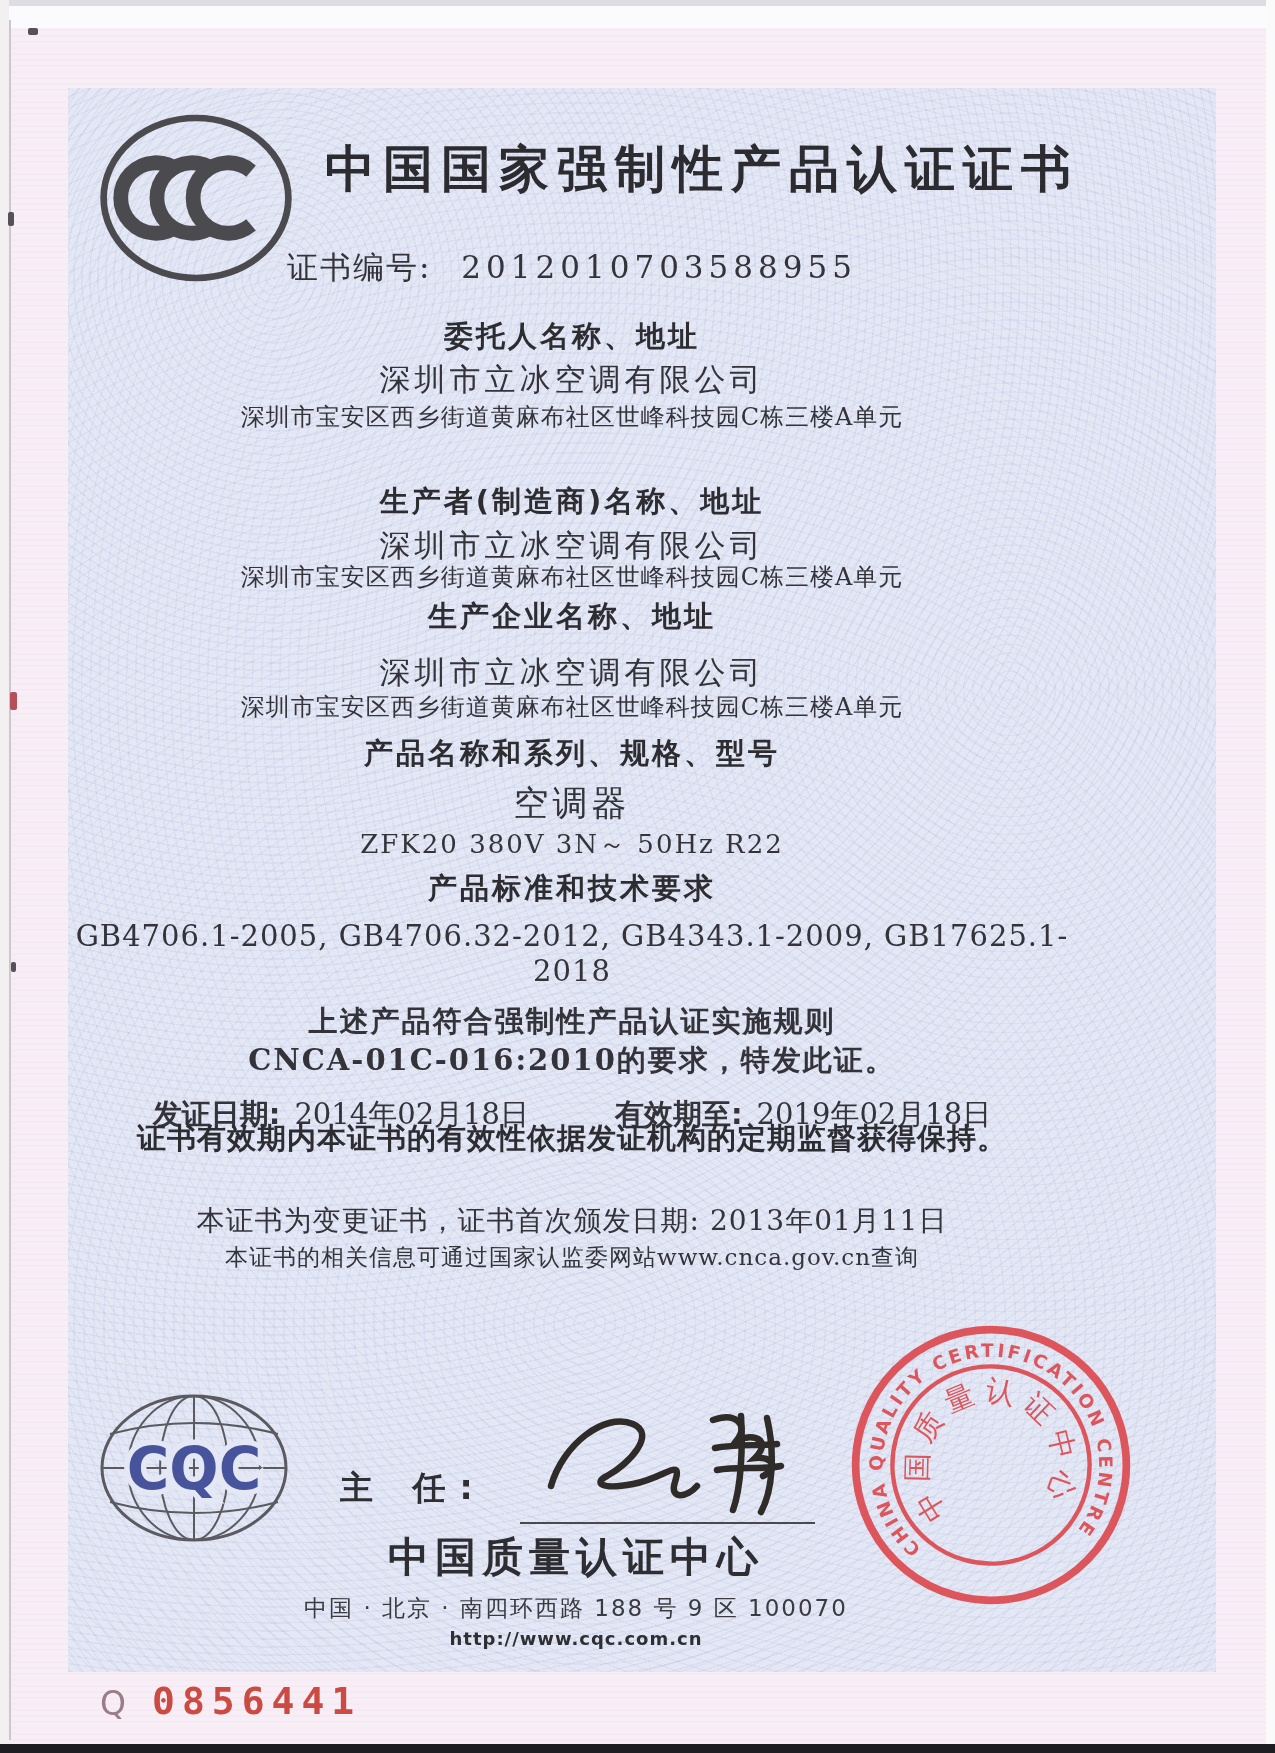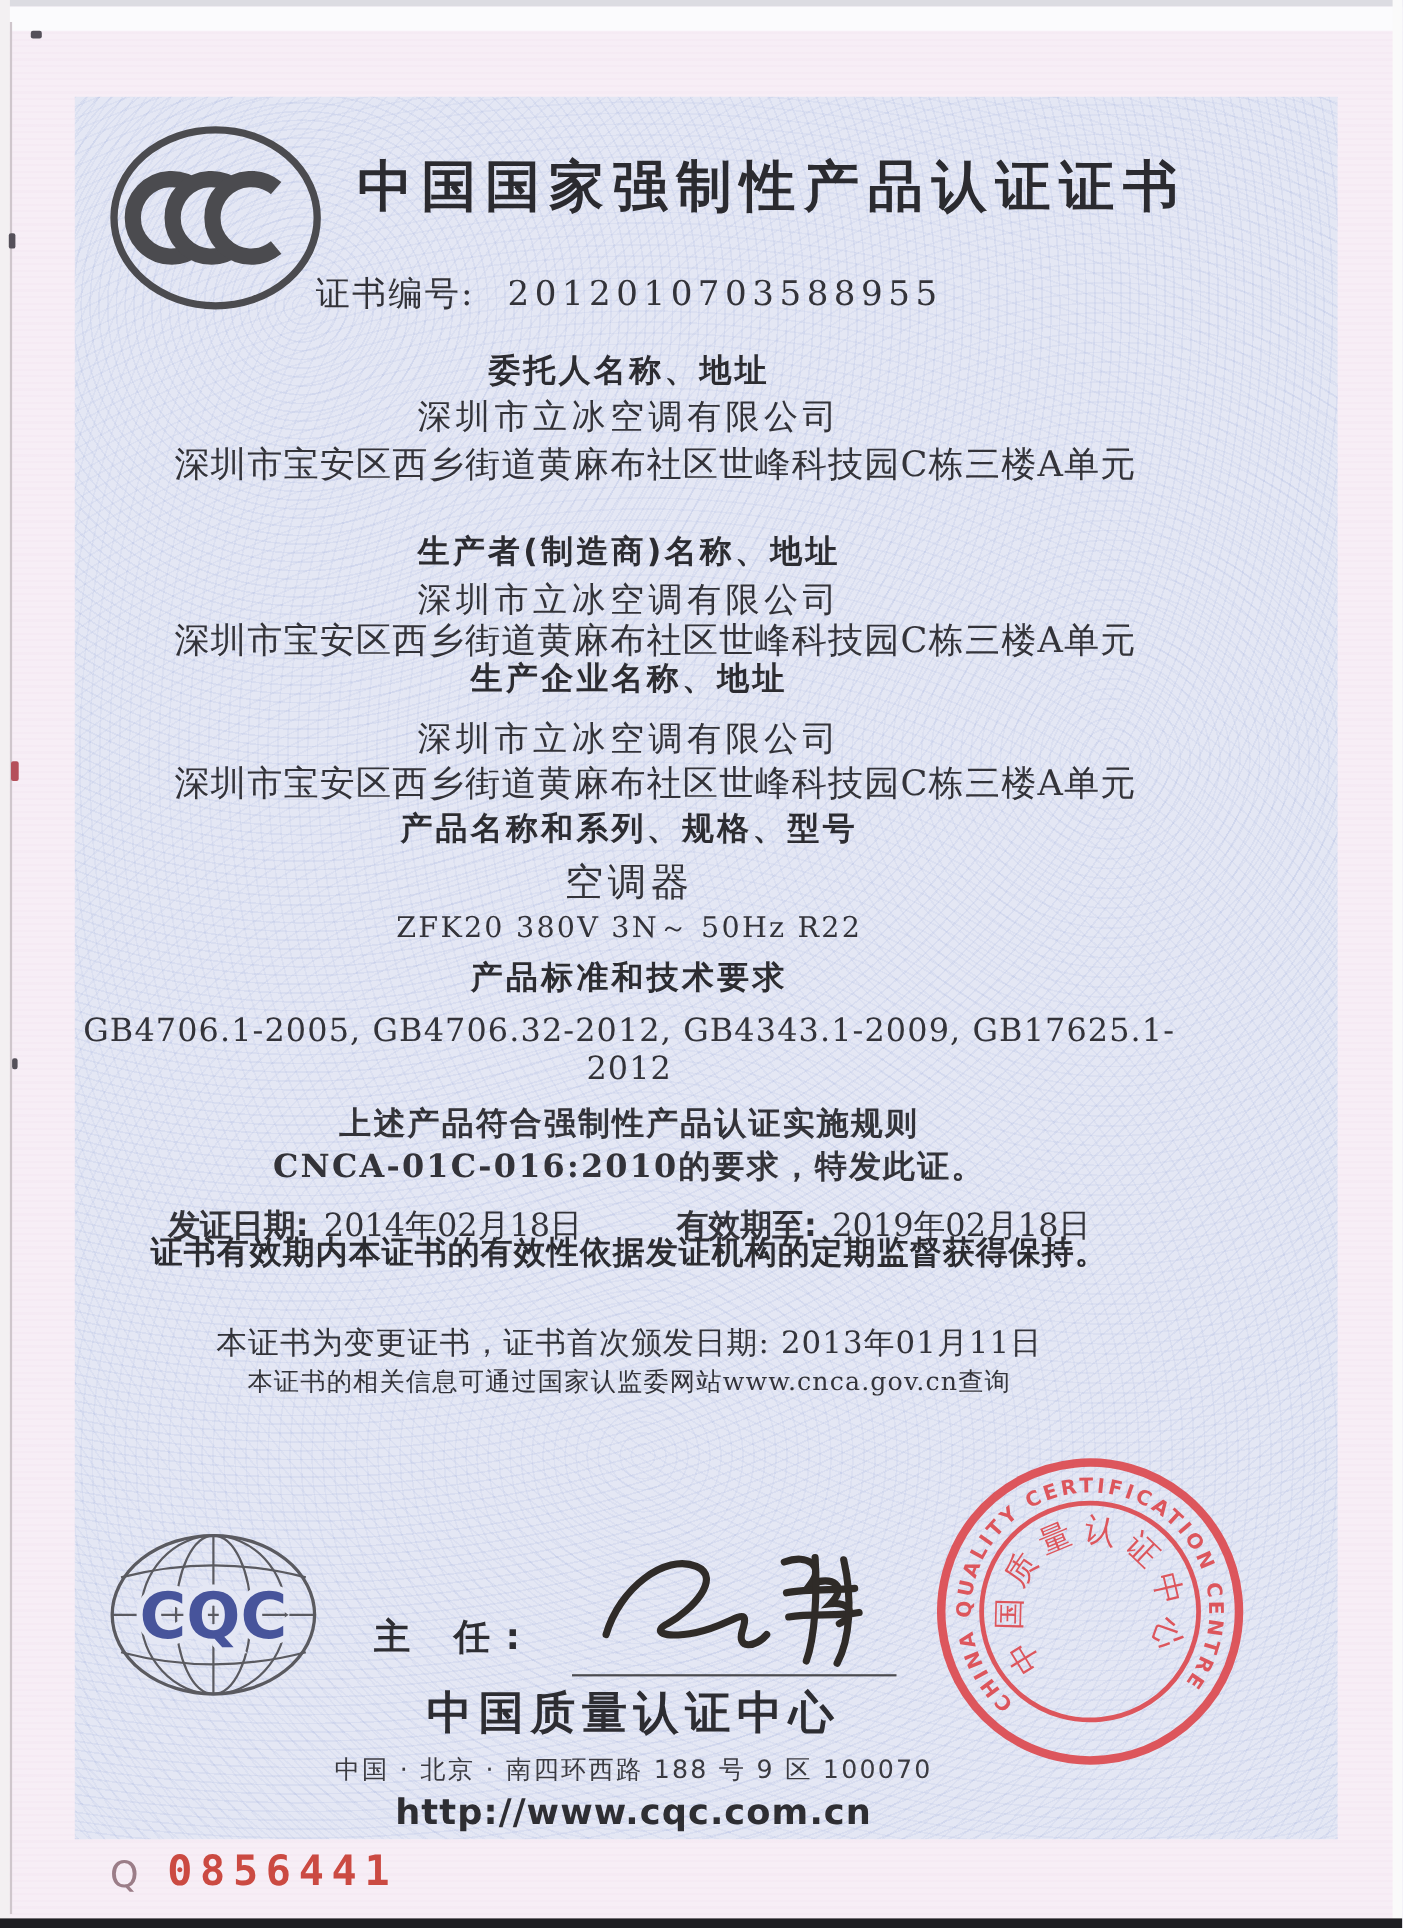--- a/index.html
+++ b/index.html
@@ -21,34 +21,34 @@
       repeating-radial-gradient(circle at 82% 38%, rgba(118,140,205,.08) 0 1.5px, transparent 1.5px 9px),
       repeating-radial-gradient(circle at 45% 78%, rgba(118,140,205,.08) 0 1.5px, transparent 1.5px 10px);
   }
   .line{position:absolute;left:68px;width:1008px;text-align:center;line-height:1.25;}
   .hd{font-family:"DejaVu Sans","Liberation Sans",sans-serif;font-weight:bold;color:#2c2c31;}
   .serifline{font-family:"DejaVu Serif","Liberation Serif",serif;}
   .title{font-size:50px;letter-spacing:8px;font-family:"DejaVu Sans",sans-serif;font-weight:bold;color:#2b2b30;}
   .certno{font-size:31px;letter-spacing:2px;}
   .h{font-size:29px;letter-spacing:3px;}
   .company{font-size:31px;letter-spacing:4px;}
-  .address{font-size:32px;letter-spacing:1px;padding-left:24px;}
+  .address{font-size:24px;letter-spacing:1px;}
   .prod{font-size:35px;letter-spacing:4px;}
   .model{font-size:26px;letter-spacing:2px;}
   .gb{font-size:29px;letter-spacing:1px;}
   .st{font-size:29px;font-weight:600;letter-spacing:2px;}
   .dates{display:flex;justify-content:center;gap:86px;font-size:29px;}
   .dates .lbl{font-family:"DejaVu Sans",sans-serif;font-weight:bold;margin-right:14px;}
   .maint{font-size:29px;letter-spacing:1px;}
   .chg{font-size:28px;letter-spacing:1px;}
   .info{font-size:23px;letter-spacing:1px;}
   .director{font-family:"DejaVu Sans",sans-serif;font-size:33px;font-weight:600;letter-spacing:14px;color:#2e2e33;}
   .orgname{font-family:"DejaVu Sans",sans-serif;font-size:41px;font-weight:600;letter-spacing:6px;color:#2d2d32;}
   .orgaddr{font-family:"DejaVu Sans",sans-serif;font-size:23px;letter-spacing:2px;color:#3a3a40;}
-  .website{font-family:"DejaVu Sans",sans-serif;font-size:32px;font-weight:bold;letter-spacing:1px;color:#2e2e33;}
+  .website{font-family:"DejaVu Sans",sans-serif;font-size:18px;font-weight:bold;letter-spacing:1px;color:#2e2e33;}
   .sigline{background:#4a4a4e;height:2px;}
   .serial-q{font-family:"DejaVu Sans",sans-serif;font-size:33px;color:#9b7d88;}
   .serial-n{font-family:"DejaVu Sans Mono","Liberation Mono",monospace;font-size:38px;font-weight:bold;letter-spacing:7px;color:#cb4a42;}
   .strip{position:absolute;}
   .mark{position:absolute;background:#55505a;border-radius:2px;}
   .stamp{transform:rotate(-6deg);opacity:.92;}
 </style>
 </head>
 <body>
 
@@ -81,21 +81,21 @@
   <div class="line h hd" style="top:598px;">生产企业名称、地址</div>
   <div class="line company serifline" style="top:653px;">深圳市立冰空调有限公司</div>
   <div class="line address serifline" style="top:692px;">深圳市宝安区西乡街道黄麻布社区世峰科技园C栋三楼A单元</div>
 
   <div class="line h hd" style="top:735px;">产品名称和系列、规格、型号</div>
   <div class="line prod serifline" style="top:782px;">空调器</div>
   <div class="line model serifline" style="top:828px;">ZFK20 380V 3N～ 50Hz R22</div>
 
   <div class="line h hd" style="top:870px;">产品标准和技术要求</div>
   <div class="line gb serifline" style="top:918px;">GB4706.1-2005, GB4706.32-2012, GB4343.1-2009, GB17625.1-</div>
-  <div class="line gb serifline" style="top:953px;">2012</div>
+  <div class="line gb serifline" style="top:953px;">2018</div>
 
   <div class="line st serifline" style="top:1003px;">上述产品符合强制性产品认证实施规则</div>
   <div class="line st serifline" style="top:1042px;">CNCA-01C-016:2010的要求，特发此证。</div>
 
   <div class="line dates serifline" style="top:1096px;">
     <span>
       <span class="lbl">发证日期:</span><span>2014年02月18日</span>
     </span>
     <span>
       <span class="lbl">有效期至:</span><span>2019年02月18日</span>

